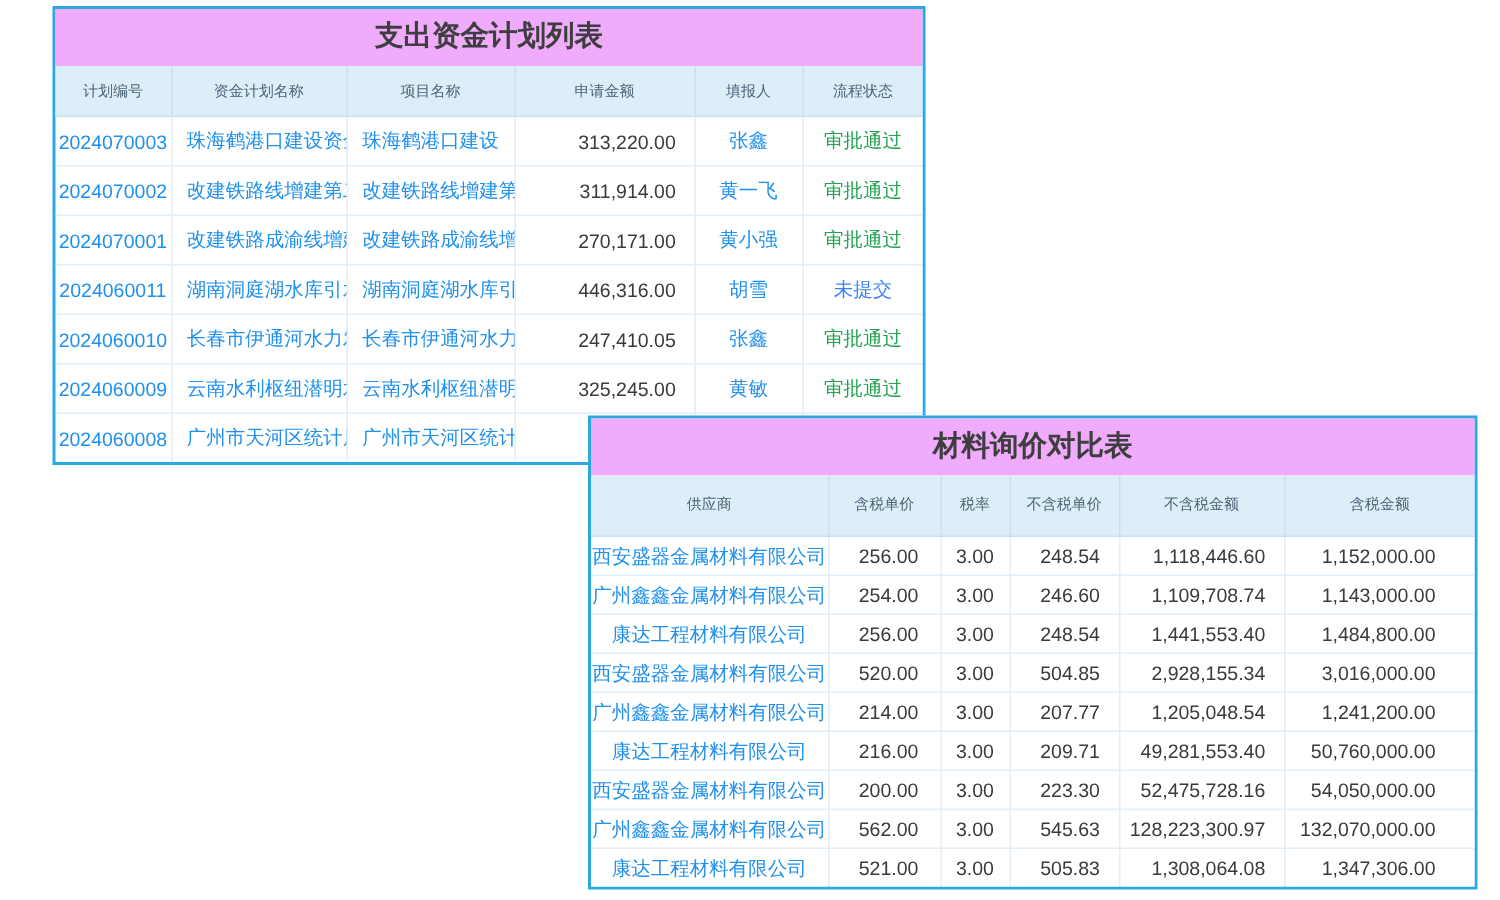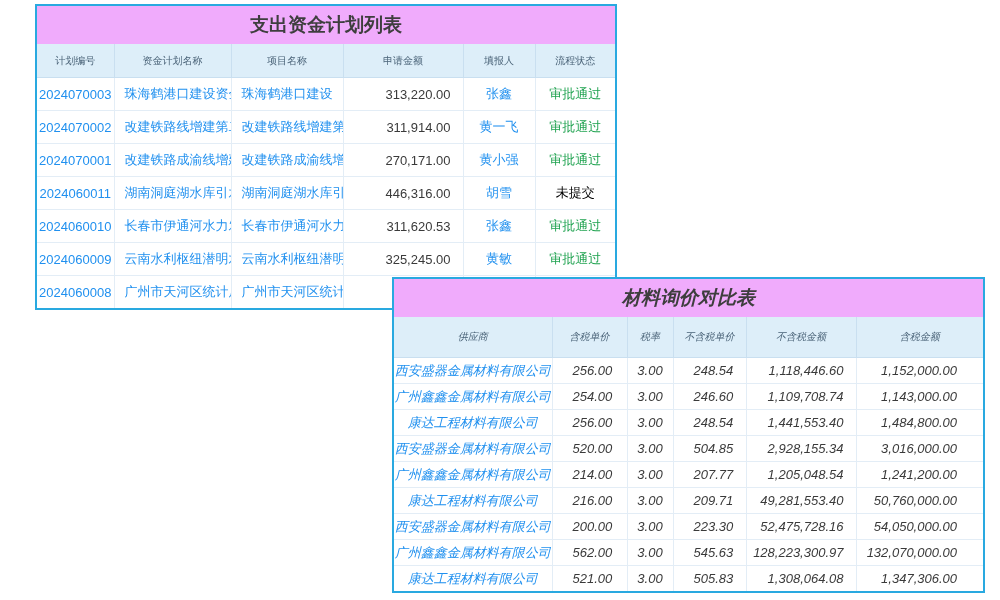--- a/index.html
+++ b/index.html
@@ -8,21 +8,21 @@
     font-family:"Liberation Sans","DejaVu Sans",sans-serif;
     overflow:hidden;
   }
   #canvas{position:relative;width:1000px;height:600px;background:#fff;}
 
   .panel{
     position:absolute;background:#fff;
     border:2px solid #29a9e0;box-sizing:border-box;
   }
   #t1{left:35px;top:4px;width:582px;height:306px;z-index:1;}
-  #t2{left:392px;top:277px;width:593px;height:316px;z-index:2;font-style:italic;}
+  #t2{left:392px;top:277px;width:593px;height:316px;z-index:2;}
 
   .panel-title{
     height:38px;line-height:38px;text-align:center;
     font-size:19px;font-weight:bold;color:#3e3e3e;background:#f0abfc;
   }
 
   table{border-collapse:collapse;border-style:hidden;table-layout:fixed;width:100%;}
   th{
     background:#ddeef9;color:#4a6378;font-weight:normal;font-size:10px;
     border:1px solid #c9dff0;padding:0 2px;
@@ -38,21 +38,21 @@
   #t2 td{height:25px;}
 
   .c{text-align:center;}
   .l{text-align:left;padding-left:10px;}
   .r{text-align:right;padding-right:12px;}
   .r14{padding-right:14px;padding-left:20px;}
   .r26{text-align:right;padding-right:26px;}
 
   .lnk{color:#2090ef;}
   .st-g{color:#21a351;}
-  .st-p{color:#000000;margin-top:28px;}
+  .st-p{color:#3b82f6;margin-top:28px;}
 </style>
 </head>
 <body>
 
 <div id="canvas">
 
   <section class="panel" id="t1">
     <div class="panel-title">支出资金计划列表</div>
     <table>
       <colgroup>
@@ -103,21 +103,21 @@
           <td class="l lnk">湖南洞庭湖水库引水...</td>
           <td class="l lnk">湖南洞庭湖水库引...</td>
           <td class="r">446,316.00</td>
           <td class="c lnk">胡雪</td>
           <td class="c"><span class="st-p">未提交</span></td>
         </tr>
         <tr>
           <td class="c lnk">2024060010</td>
           <td class="l lnk">长春市伊通河水力发...</td>
           <td class="l lnk">长春市伊通河水力...</td>
-          <td class="r">311,620.53</td>
+          <td class="r">247,410.05</td>
           <td class="c lnk">张鑫</td>
           <td class="c"><span class="st-g">审批通过</span></td>
         </tr>
         <tr>
           <td class="c lnk">2024060009</td>
           <td class="l lnk">云南水利枢纽潜明水...</td>
           <td class="l lnk">云南水利枢纽潜明...</td>
           <td class="r">325,245.00</td>
           <td class="c lnk">黄敏</td>
           <td class="c"><span class="st-g">审批通过</span></td>

